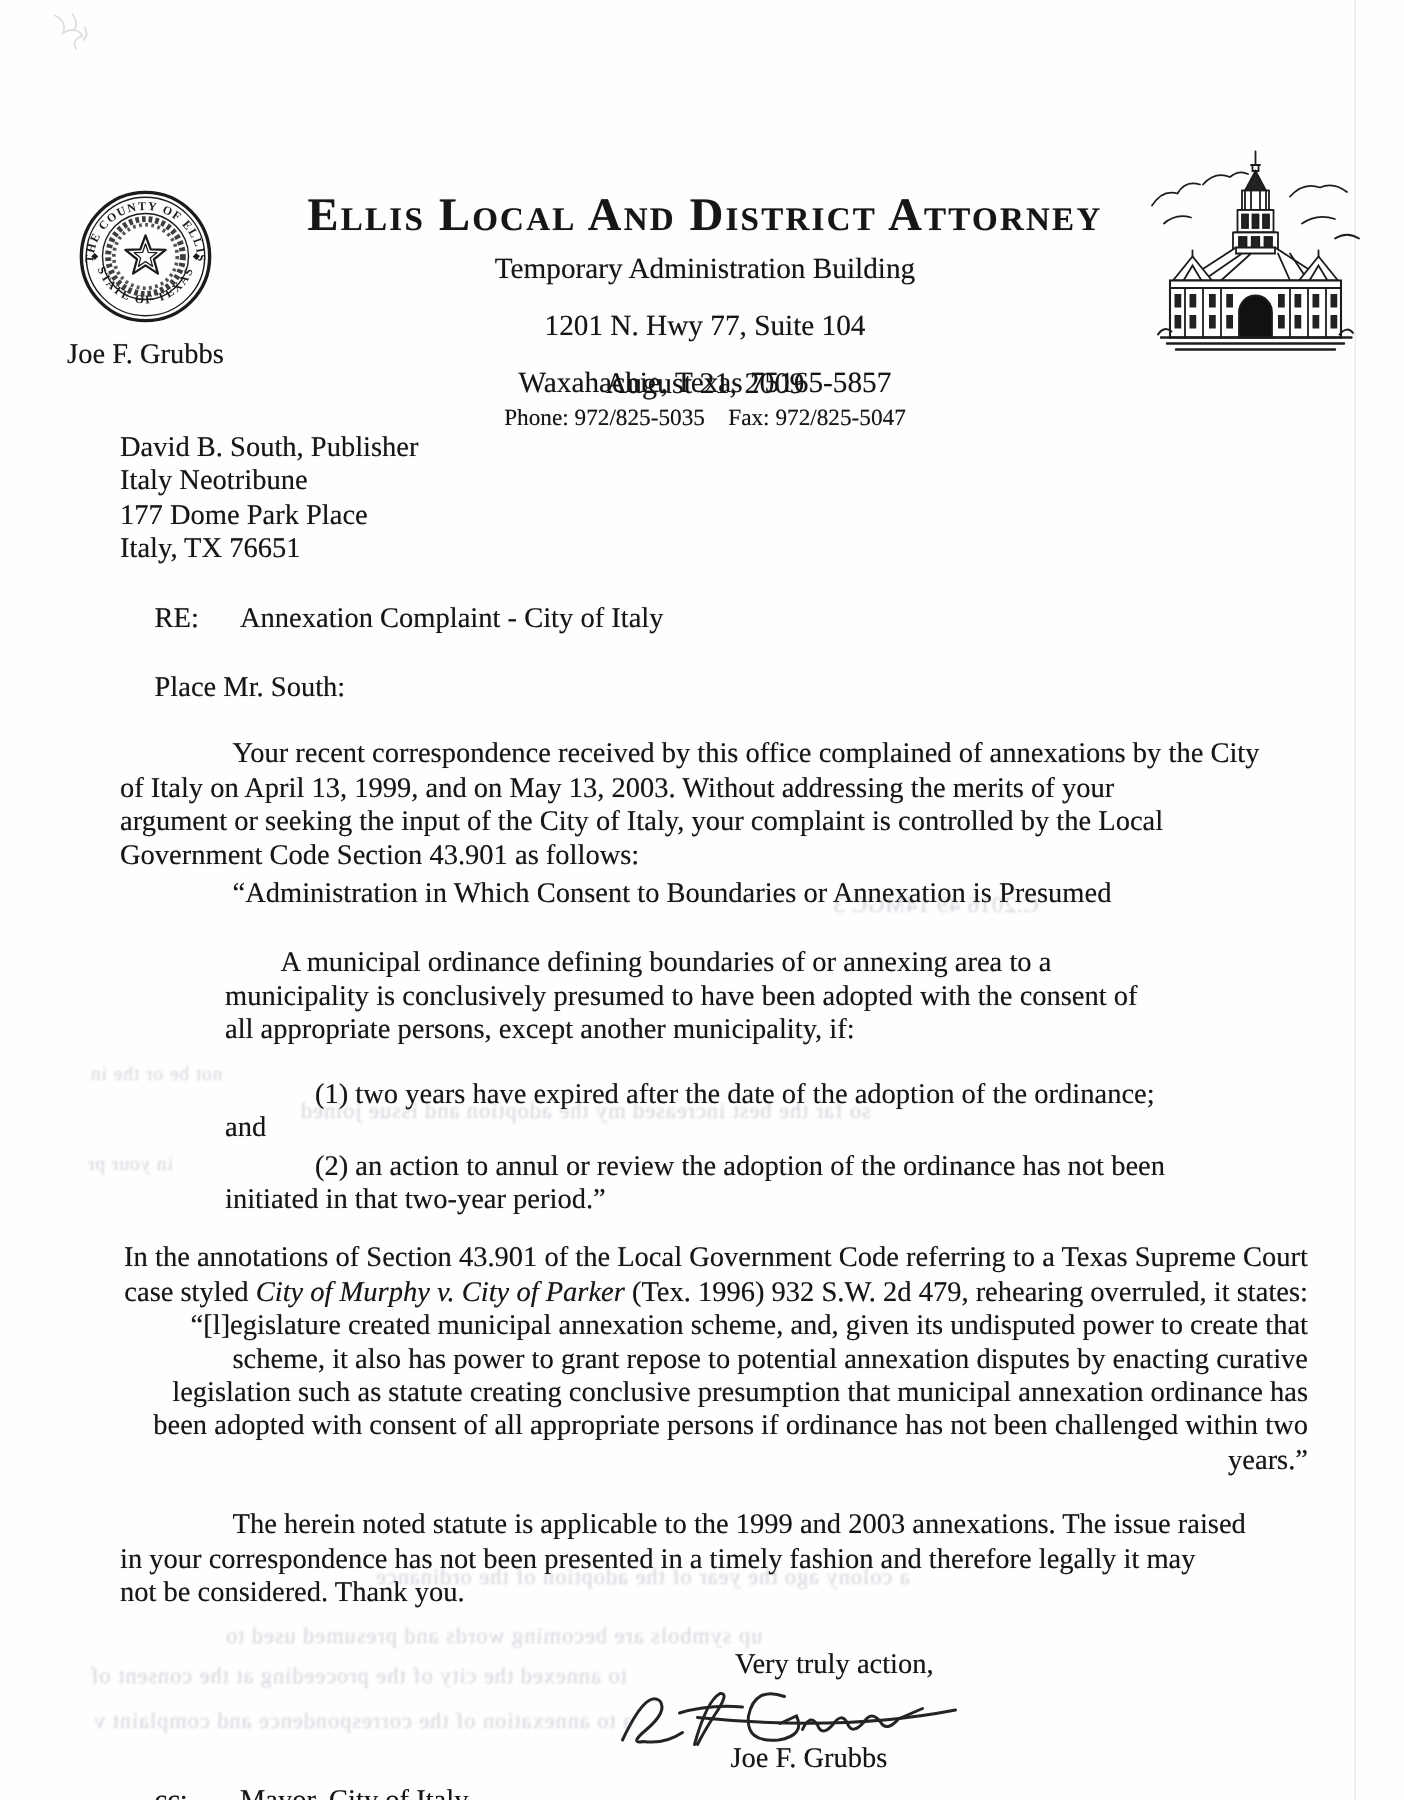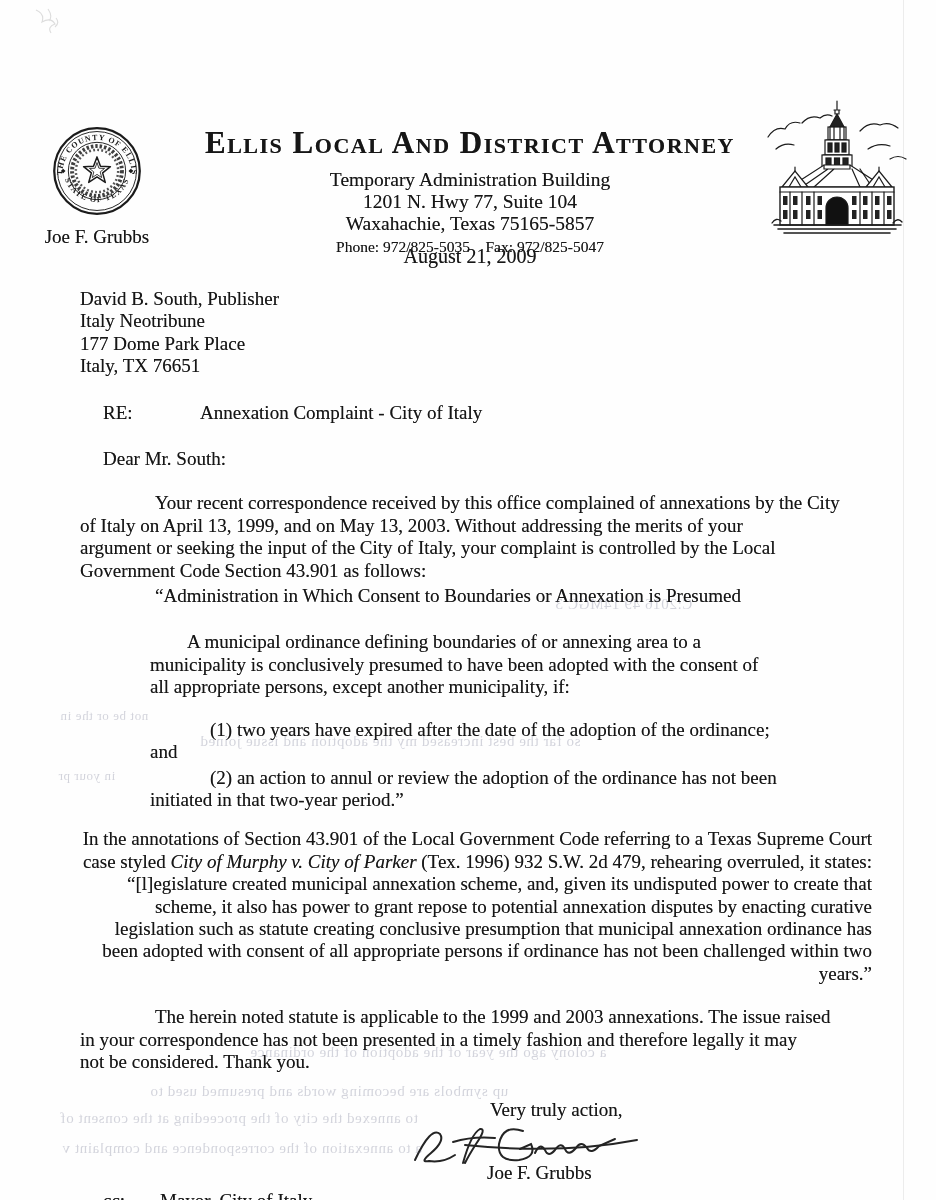--- a/index.html
+++ b/index.html
@@ -7,30 +7,30 @@
     position:relative;width:936px;height:1200px;margin:0 auto;
     background:#fefefe;overflow:hidden;
     font-family:"Liberation Serif",serif;color:#161616;
   }
   .scantext{text-shadow:0 0 .45px rgba(25,25,25,.55);}
   
   .seal{position:absolute;left:50px;top:124px;width:94px;height:94px;}
   .seal-name{position:absolute;left:28px;top:226px;width:138px;text-align:center;font-size:19px;}
   .head-center{position:absolute;left:170px;top:126px;width:600px;text-align:center;}
   .head-title{font-size:31px;font-weight:bold;font-variant:small-caps;letter-spacing:1.5px;line-height:34px;}
-  .head-addr{font-size:19.5px;line-height:22px;margin-top:0;}
+  .head-addr{font-size:19.5px;line-height:22px;margin-top:16px;}
   .head-addr-first{margin-top:9px;}
   .head-phone{font-size:15.5px;line-height:18px;margin-top:3px;white-space:pre;}
   .date-line{position:absolute;left:0;right:0;top:119px;font-size:20px;text-align:center;}
   .courthouse{position:absolute;left:762px;top:97px;width:150px;height:155px;}
   
   .letter-body{position:absolute;left:80px;top:288px;width:792px;font-size:19px;line-height:22.4px;}
   .lines{white-space:pre-line;font-family:Liberation Serif, serif;}
   .recipient{margin:0;}
-  .re-row{margin:24px 0 0 23px;display:flex;gap:40px;}
+  .re-row{margin:24px 0 0 23px;display:flex;}
   .re-label{width:57px;flex:none;}
   .salutation{margin:24px 0 0 23px;}
   .para{margin:22px 0 0 0;text-indent:75px;}
   .q-heading{margin:3px 0 0 75px;}
   .q-para{margin:24px 0 12px 70px;text-indent:37px;width:660px;}
   .q-item{margin:20px 0 0 70px;text-indent:60px;width:680px;}
   .q-item2{margin:3px 0 0 70px;text-indent:60px;width:680px;}
   .para2{margin:17px 0 0 0;text-indent:0;text-align:right;}
   .para3{margin:21px 0 0 0;}
   .closing{margin:26px 0 0 410px;}
@@ -154,21 +154,21 @@
     <p class="recipient lines">David B. South, Publisher
 Italy Neotribune
 177 Dome Park Place
 Italy, TX 76651</p>
 
     <div class="re-row">
       <span class="re-label">RE:</span>
       <span>Annexation Complaint - City of Italy</span>
     </div>
 
-    <p class="salutation">Dear Mr. South:</p>
+    <p class="salutation">Place Mr. South:</p>
 
     <p class="para lines">Your recent correspondence received by this office complained of annexations by the City
 of Italy on April 13, 1999, and on May 13, 2003.  Without addressing the merits of your
 argument or seeking the input of the City of Italy, your complaint is controlled by the Local
 Government Code Section 43.901 as follows:</p>
 
     <p class="q-heading">“Administration in Which Consent to Boundaries or Annexation is Presumed</p>
 
     <p class="q-para lines">A municipal ordinance defining boundaries of or annexing area to a
 municipality is conclusively presumed to have been adopted with the consent of

